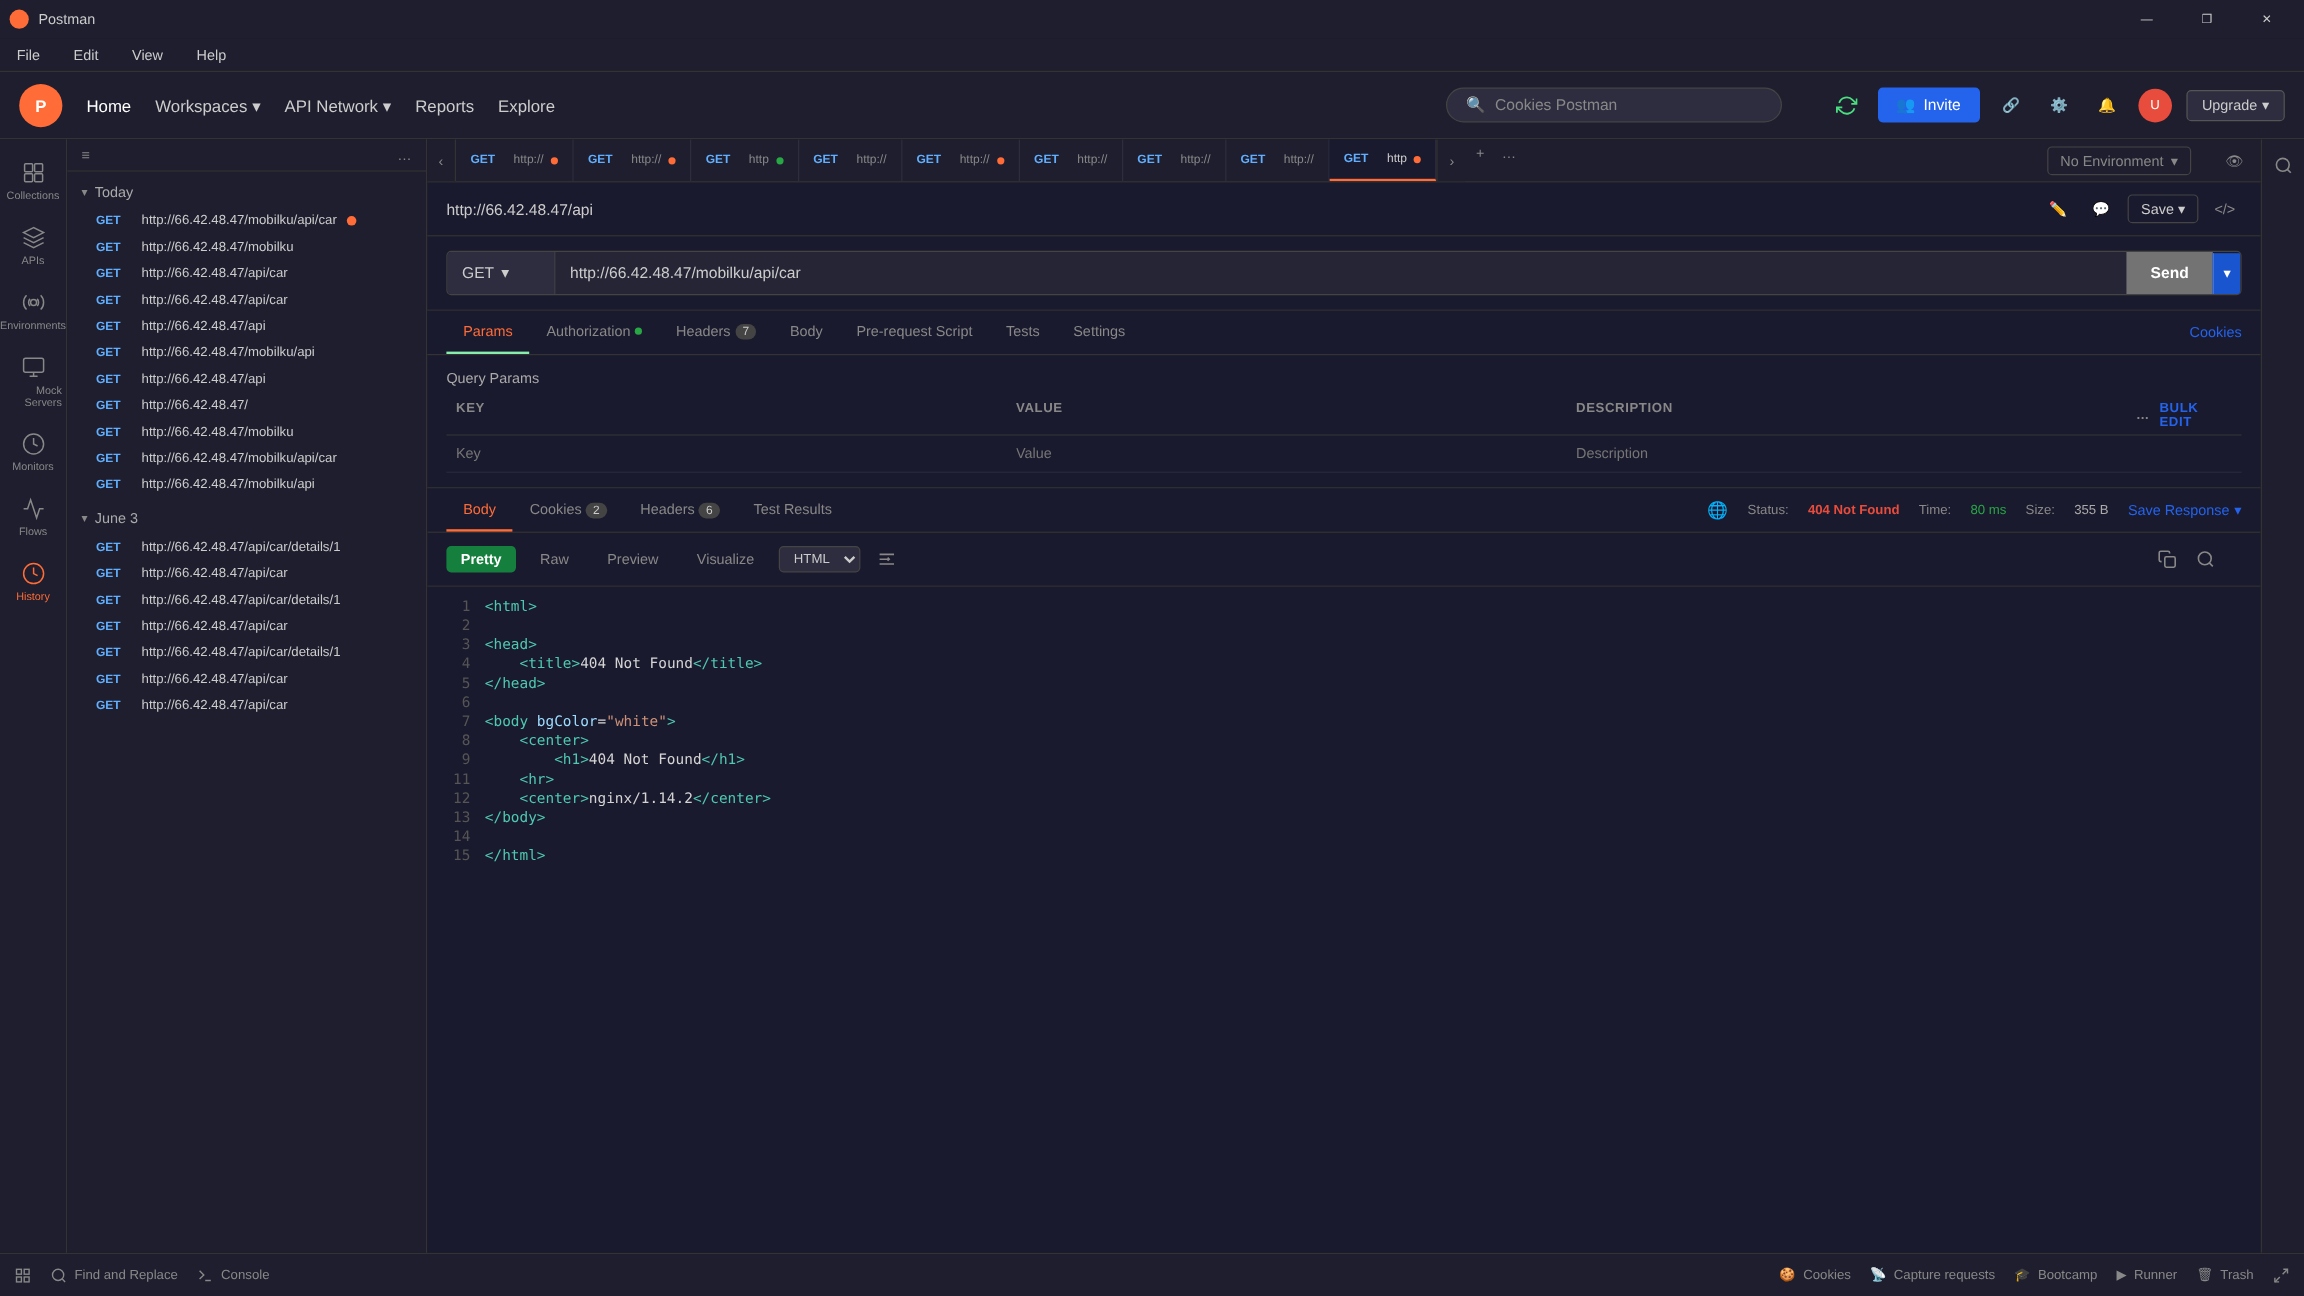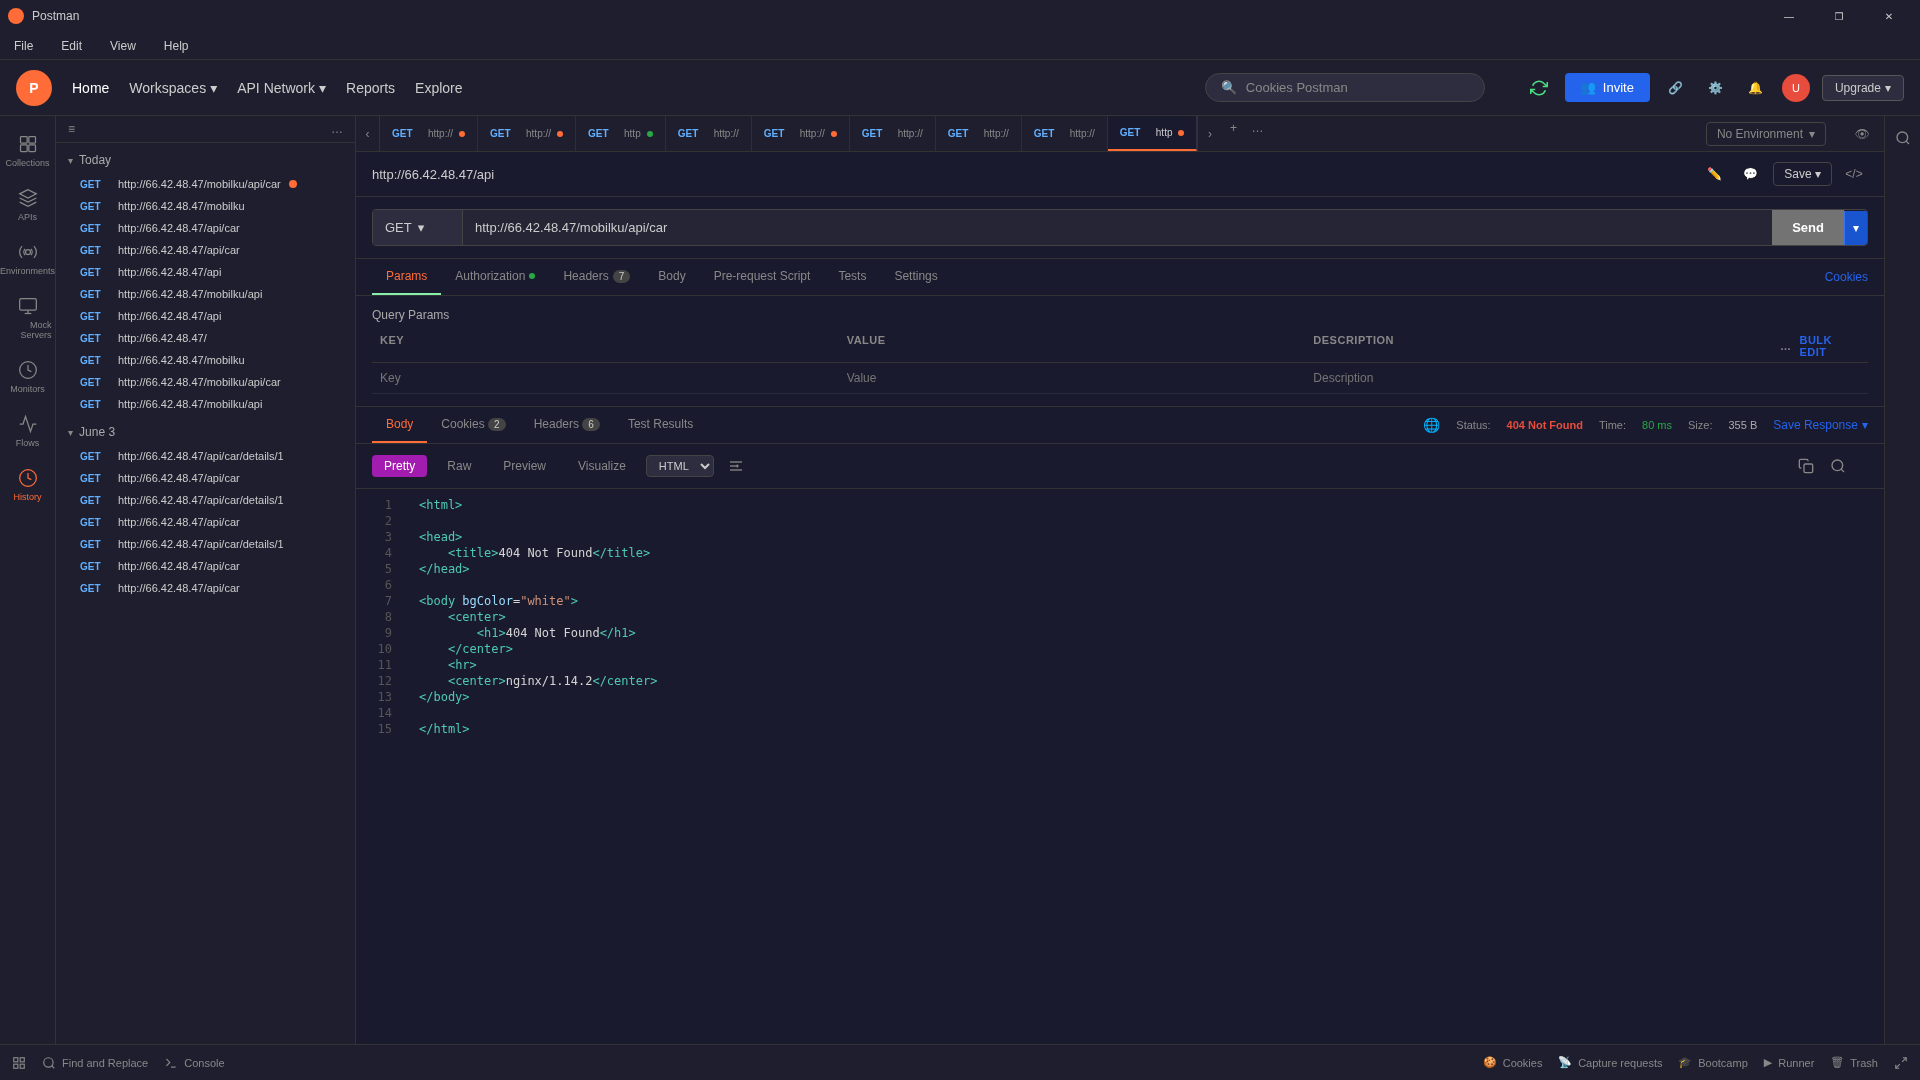--- a/index.html
+++ b/index.html
@@ -93,29 +93,29 @@
     #response-meta { margin-left: auto; display: flex; align-items: center; gap: 16px; font-size: 11px; }
     .meta-label { color: #888; }
     .meta-status-404 { color: #e74c3c; font-weight: 600; }
     .meta-time { color: #28a745; }
     .meta-size { color: #aaa; }
     #save-response-btn { color: #2463eb; font-size: 12px; cursor: pointer; display: flex; align-items: center; gap: 4px; }
 
     
     #format-bar { display: flex; align-items: center; gap: 8px; padding: 8px 16px; border-bottom: 1px solid #333; }
     .format-btn { padding: 4px 12px; font-size: 12px; border-radius: 20px; cursor: pointer; background: transparent; border: none; color: #888; }
-    .format-btn.active { background: #a21caf; color: #fff; border-radius: 4px; }
+    .format-btn.active { background: #15803d; color: #fff; border-radius: 4px; font-weight: bold; }
     #format-select { background: #2d2d3f; border: 1px solid #444; color: #ccc; padding: 3px 8px; border-radius: 4px; font-size: 11px; cursor: pointer; }
     .format-icon-btn { width: 28px; height: 28px; display: flex; align-items: center; justify-content: center; cursor: pointer; color: #888; }
 
     
     #code-view { flex: 1; overflow: auto; padding: 8px 0; background: #1a1a2e; font-family: 'Consolas', 'Monaco', monospace; font-size: 12px; }
     .code-line { display: flex; gap: 12px; padding: 1px 12px; }
     .line-num { color: #555; min-width: 24px; text-align: right; user-select: none; }
-    .code-text { color: #d4d4d4; margin-left: 15px; }
+    .code-text { color: #d4d4d4; }
     .code-tag { color: #4ec9b0; }
     .code-attr { color: #9cdcfe; }
     .code-val { color: #ce9178; }
     .code-text-content { color: #d4d4d4; }
 
     
     #bottom-bar { height: 36px; background: #1e1e2e; display: flex; align-items: center; padding: 0 12px; gap: 16px; border-top: 1px solid #333; }
     .bottom-item { display: flex; align-items: center; gap: 6px; color: #888; font-size: 11px; cursor: pointer; }
     #bottom-right { margin-left: auto; display: flex; align-items: center; gap: 16px; }
 
@@ -595,24 +595,20 @@
           </div>
           <div class="code-line">
             <span class="line-num">8</span>
             <span class="code-text">&nbsp;&nbsp;&nbsp;&nbsp;<span class="code-tag">&lt;center&gt;</span></span>
           </div>
           <div class="code-line">
             <span class="line-num">9</span>
             <span class="code-text">&nbsp;&nbsp;&nbsp;&nbsp;&nbsp;&nbsp;&nbsp;&nbsp;<span class="code-tag">&lt;h1&gt;</span><span class="code-text-content">404 Not Found</span><span class="code-tag">&lt;/h1&gt;</span></span>
           </div>
           <div class="code-line">
-            <span class="line-num">10</span>
-            <span class="code-text">&nbsp;&nbsp;&nbsp;&nbsp;<span class="code-tag">&lt;/center&gt;</span></span>
-          </div>
-          <div class="code-line">
             <span class="line-num">11</span>
             <span class="code-text">&nbsp;&nbsp;&nbsp;&nbsp;<span class="code-tag">&lt;hr&gt;</span></span>
           </div>
           <div class="code-line">
             <span class="line-num">12</span>
             <span class="code-text">&nbsp;&nbsp;&nbsp;&nbsp;<span class="code-tag">&lt;center&gt;</span><span class="code-text-content">nginx/1.14.2</span><span class="code-tag">&lt;/center&gt;</span></span>
           </div>
           <div class="code-line">
             <span class="line-num">13</span>
             <span class="code-text"><span class="code-tag">&lt;/body&gt;</span></span>

